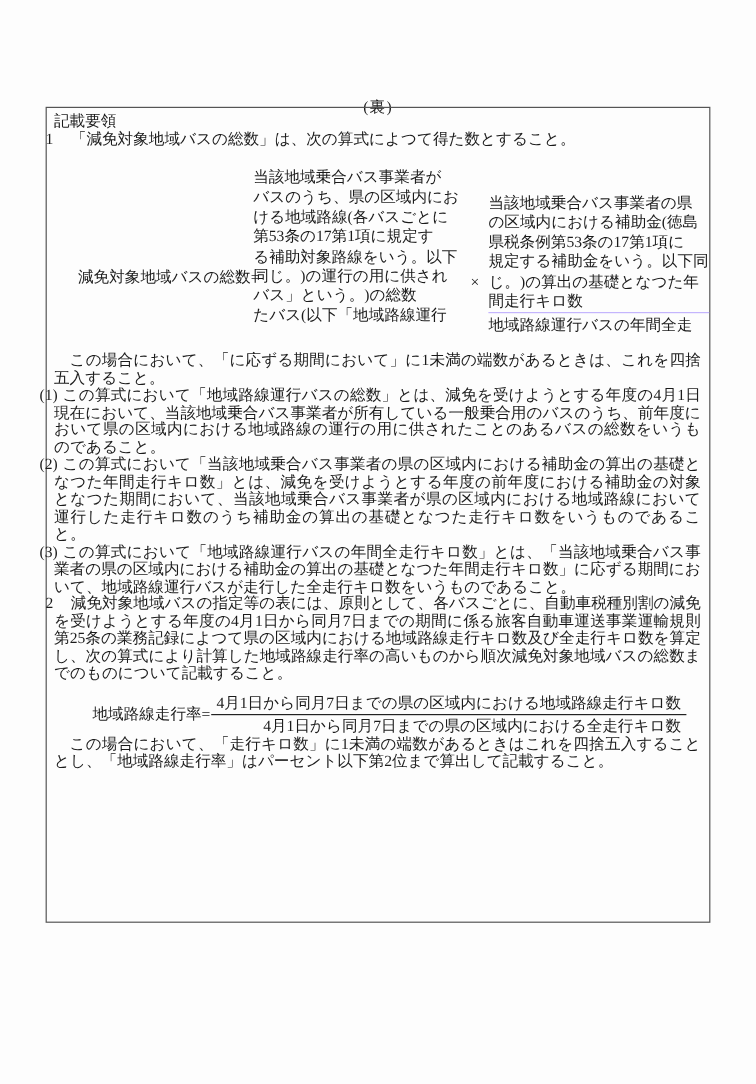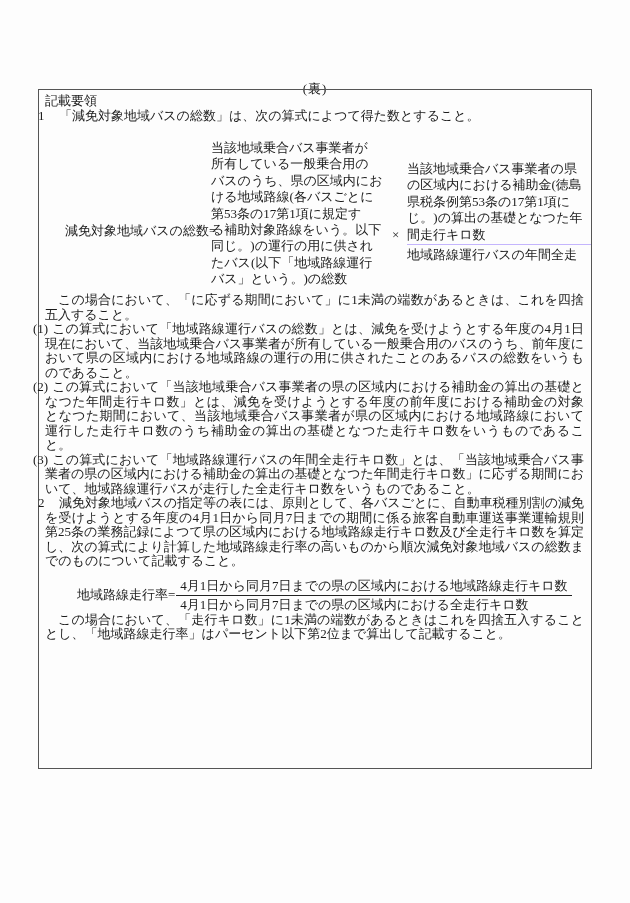--- a/index.html
+++ b/index.html
@@ -55,21 +55,21 @@
   .f1-frac .num span, .f1-frac .den span { display:block; }
   .f1-frac .num { padding-bottom:1px; }
   .f1-frac .den { border-top:1px solid #c4b5fd; padding-top:2px; }
 
   
   .formula2 {
     display:flex; align-items:center;
     margin:10px 0 0 32px;
   }
   .f2-label { white-space:nowrap; }
-  .f2-frac  { display:inline-block; text-align:left; margin-left:1px;font-family:Liberation Serif, serif; }
+  .f2-frac  { display:inline-block; text-align:right; margin-left:1px;font-family:Liberation Serif, serif; }
   .f2-num   { padding:0 4px 2px 4px; white-space:nowrap; }
   .f2-den   { border-top:1px solid #222; padding:2px 4px 0 4px; white-space:nowrap; }
 
   .gap-before-para1 { margin-top:14px; }
   .gap-before-para2 { margin-top:13px; }
 </style>
 </head>
 <body>
 
 <div class="page">
@@ -79,35 +79,35 @@
   <div class="frame">
 
     <p class="heading">記載要領</p>
 
     <p class="item"><span class="marker">1</span><span>「減免対象地域バスの総数」は、次の算式によつて得た数とすること。</span></p>
 
     <div class="formula1">
       <span class="f1-label">減免対象地域バスの総数=</span>
       <div class="f1-middle">
         <span>当該地域乗合バス事業者が</span>
-        <span>所有している一般乗合用の</span>
         <span>バスのうち、県の区域内にお</span>
         <span>ける地域路線(各バスごとに</span>
         <span>第53条の17第1項に規定す</span>
         <span>る補助対象路線をいう。以下</span>
         <span>同じ。)の運行の用に供され</span>
+        <span>バス」という。)の総数</span>
         <span>たバス(以下「地域路線運行</span>
-        <span>バス」という。)の総数</span>
       </div>
       <span class="f1-times">×</span>
       <div class="f1-frac">
         <div class="num">
           <span>当該地域乗合バス事業者の県</span>
           <span>の区域内における補助金(徳島</span>
           <span>県税条例第53条の17第1項に</span>
+          <span>規定する補助金をいう。以下同</span>
           <span>じ。)の算出の基礎となつた年</span>
           <span>間走行キロ数</span>
         </div>
         <div class="den">
           <span>地域路線運行バスの年間全走</span>
         </div>
       </div>
     </div>
 
     <p class="para gap-before-para1">この場合において、「に応ずる期間において」に1未満の端数があるときは、これを四捨五入すること。</p>

